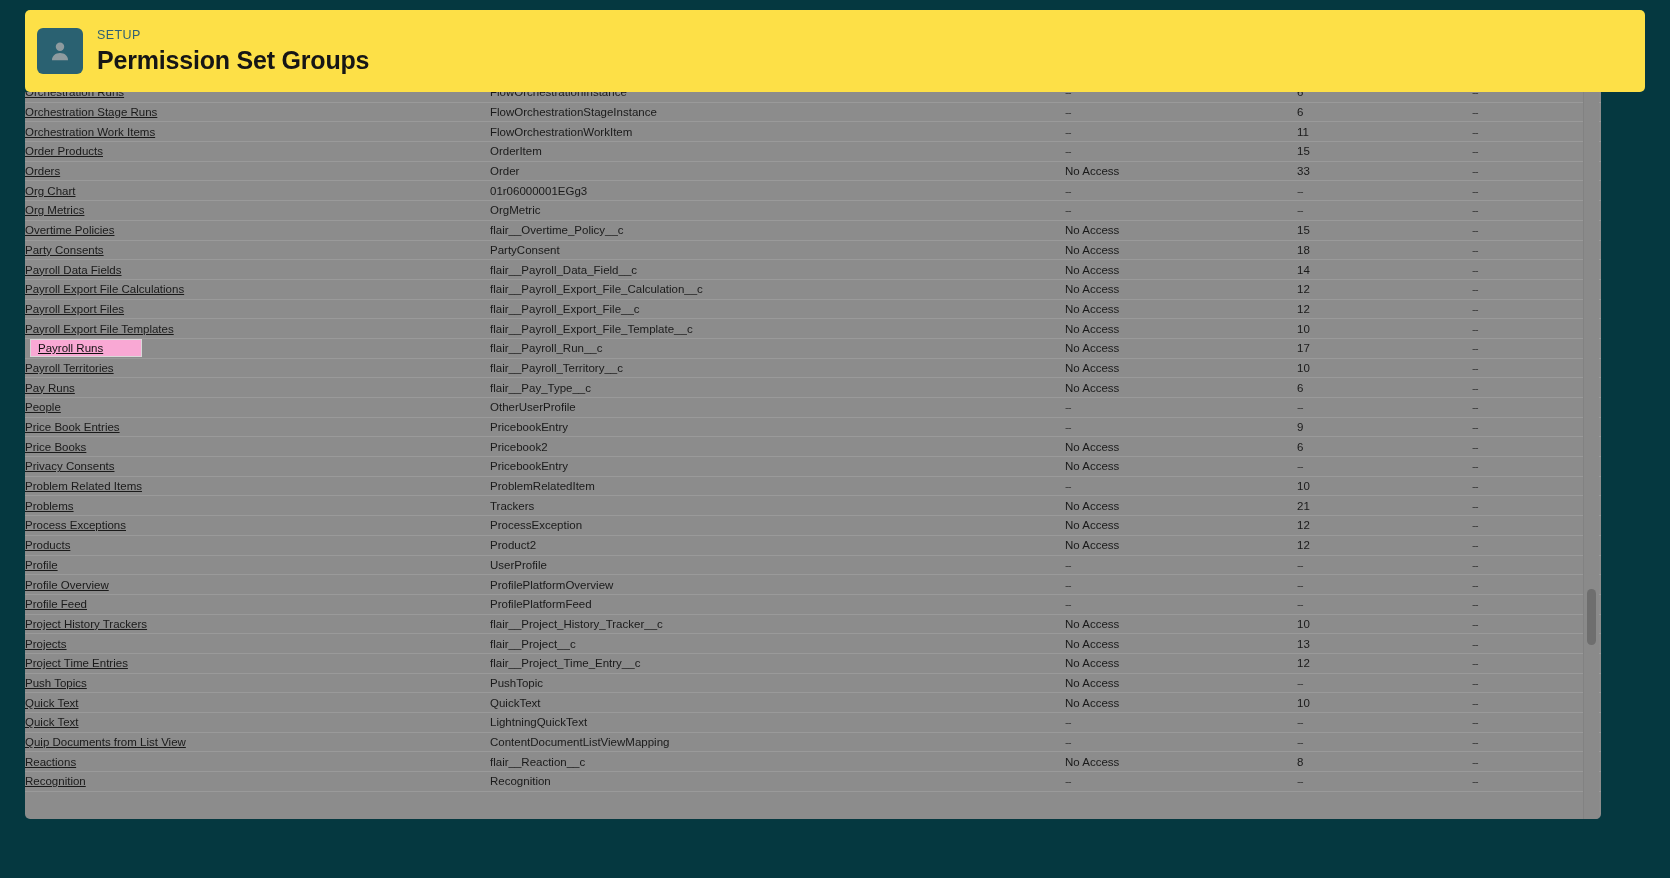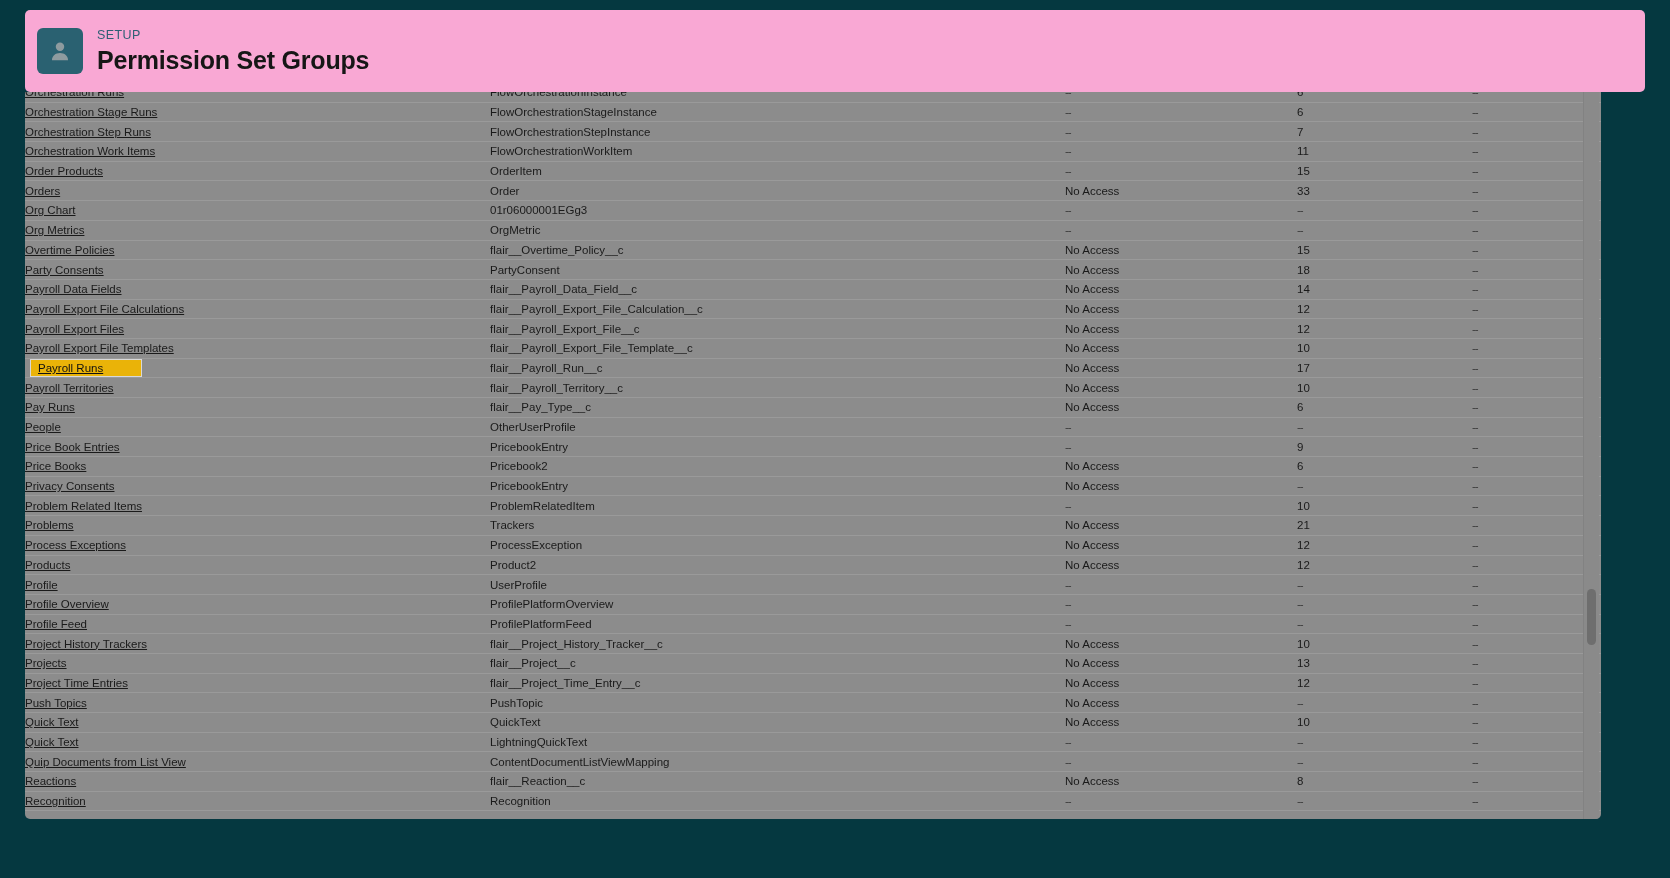--- a/index.html
+++ b/index.html
@@ -23,21 +23,21 @@
     overflow: hidden;
   }
 
   
   #setup-header {
     position: absolute;
     left: 25px;
     top: 10px;
     width: 1620px;
     height: 82px;
-    background: #f9a8d4;
+    background: #fde047;
     border-radius: 5px;
     display: flex;
     align-items: center;
     padding-left: 12px;
     z-index: 30;
   }
   #header-icon-tile {
     width: 46px;
     height: 46px;
     background: #2a6171;
@@ -127,21 +127,21 @@
     text-decoration: underline;
     font-size: 11.5px;
     cursor: pointer;
   }
   
   td.cell-label.is-focused {
     padding-left: 0;
   }
   td.cell-label.is-focused .focus-chip {
     display: inline-block;
-    background: #eab308;
+    background: #f9a8d4;
     border: 1px solid #d8d8d8;
     padding: 2px 38px 2px 7px;
     margin-left: 5px;
   }
   td.cell-label.is-focused .focus-chip a.obj-link { color: #111; }
 
   .muted-dash { color: #3a3a3a; letter-spacing: -1px; }
 
   
   #table-scrollbar {
@@ -215,27 +215,20 @@
               <td class="cell-last"><span class="muted-dash">--</span></td>
             </tr>
             <tr>
               <td class="cell-label"><a class="obj-link">Orchestration Stage Runs</a></td>
               <td class="cell-api">FlowOrchestrationStageInstance</td>
               <td class="cell-access"><span class="muted-dash">--</span></td>
               <td class="cell-num"><span>6</span></td>
               <td class="cell-last"><span class="muted-dash">--</span></td>
             </tr>
             <tr>
-              <td class="cell-label"><a class="obj-link">Orchestration Step Runs</a></td>
-              <td class="cell-api">FlowOrchestrationStepInstance</td>
-              <td class="cell-access"><span class="muted-dash">--</span></td>
-              <td class="cell-num"><span>7</span></td>
-              <td class="cell-last"><span class="muted-dash">--</span></td>
-            </tr>
-            <tr>
               <td class="cell-label"><a class="obj-link">Orchestration Work Items</a></td>
               <td class="cell-api">FlowOrchestrationWorkItem</td>
               <td class="cell-access"><span class="muted-dash">--</span></td>
               <td class="cell-num"><span>11</span></td>
               <td class="cell-last"><span class="muted-dash">--</span></td>
             </tr>
             <tr>
               <td class="cell-label"><a class="obj-link">Order Products</a></td>
               <td class="cell-api">OrderItem</td>
               <td class="cell-access"><span class="muted-dash">--</span></td>

